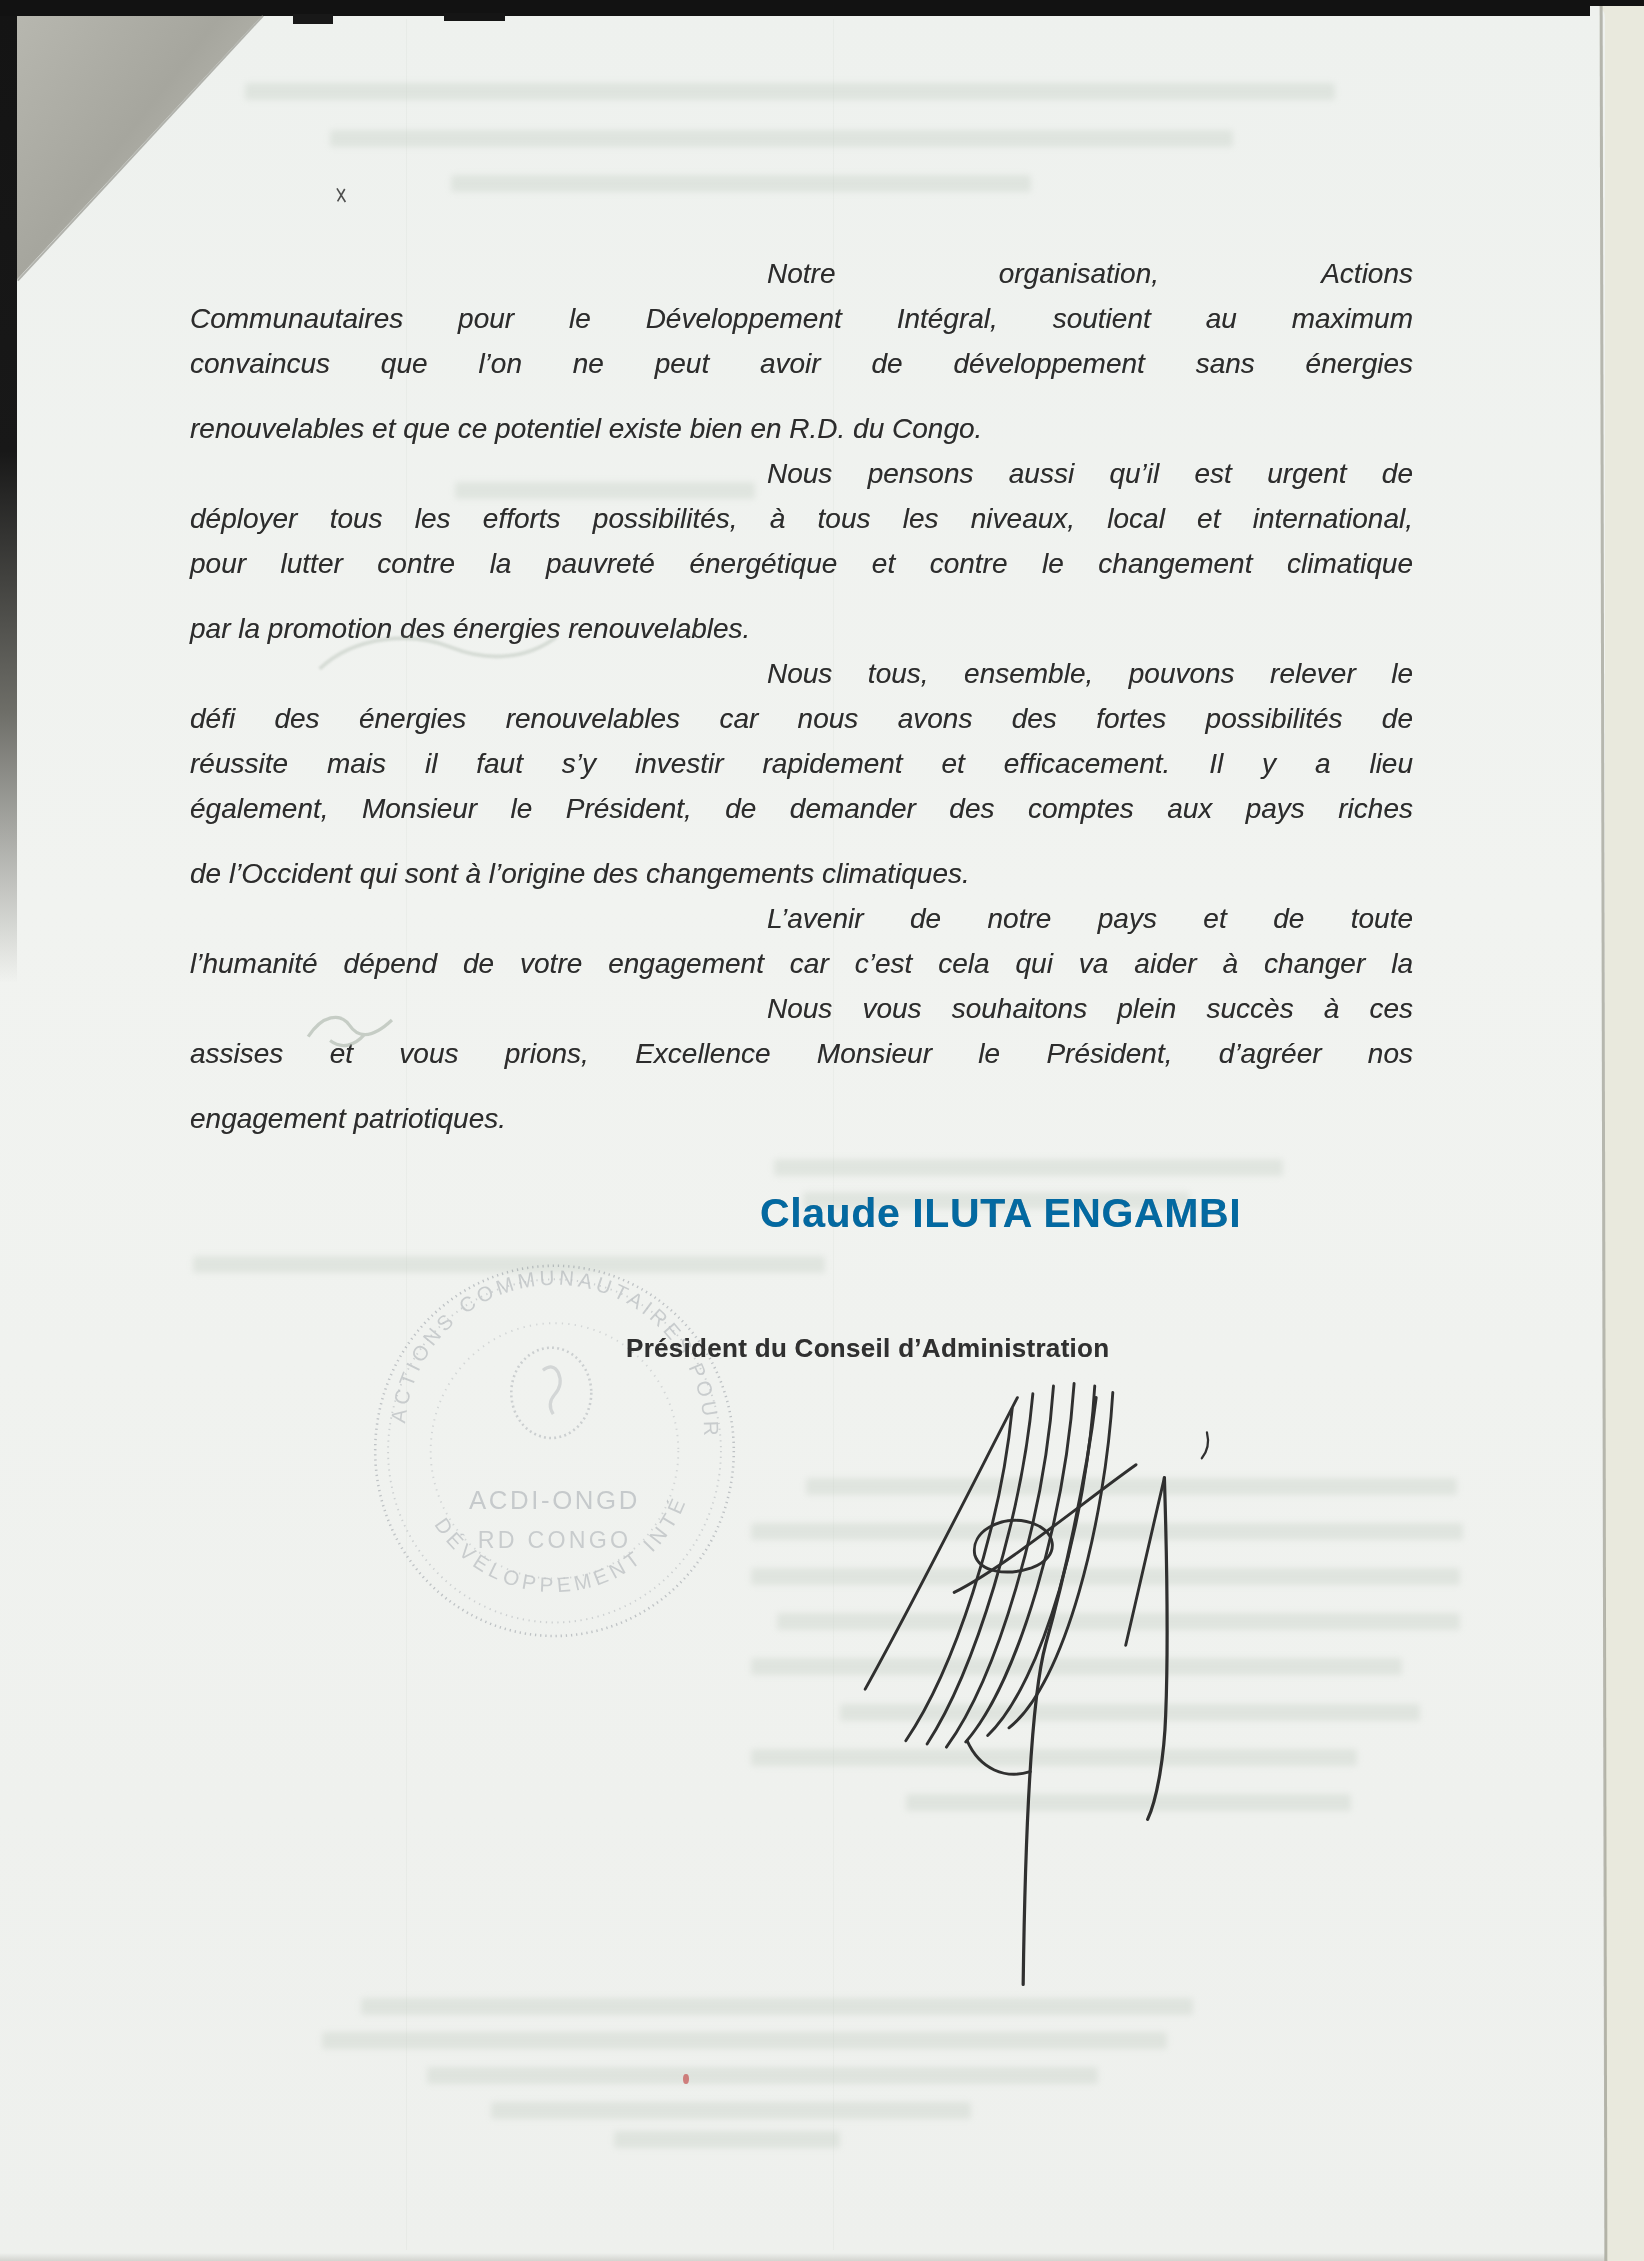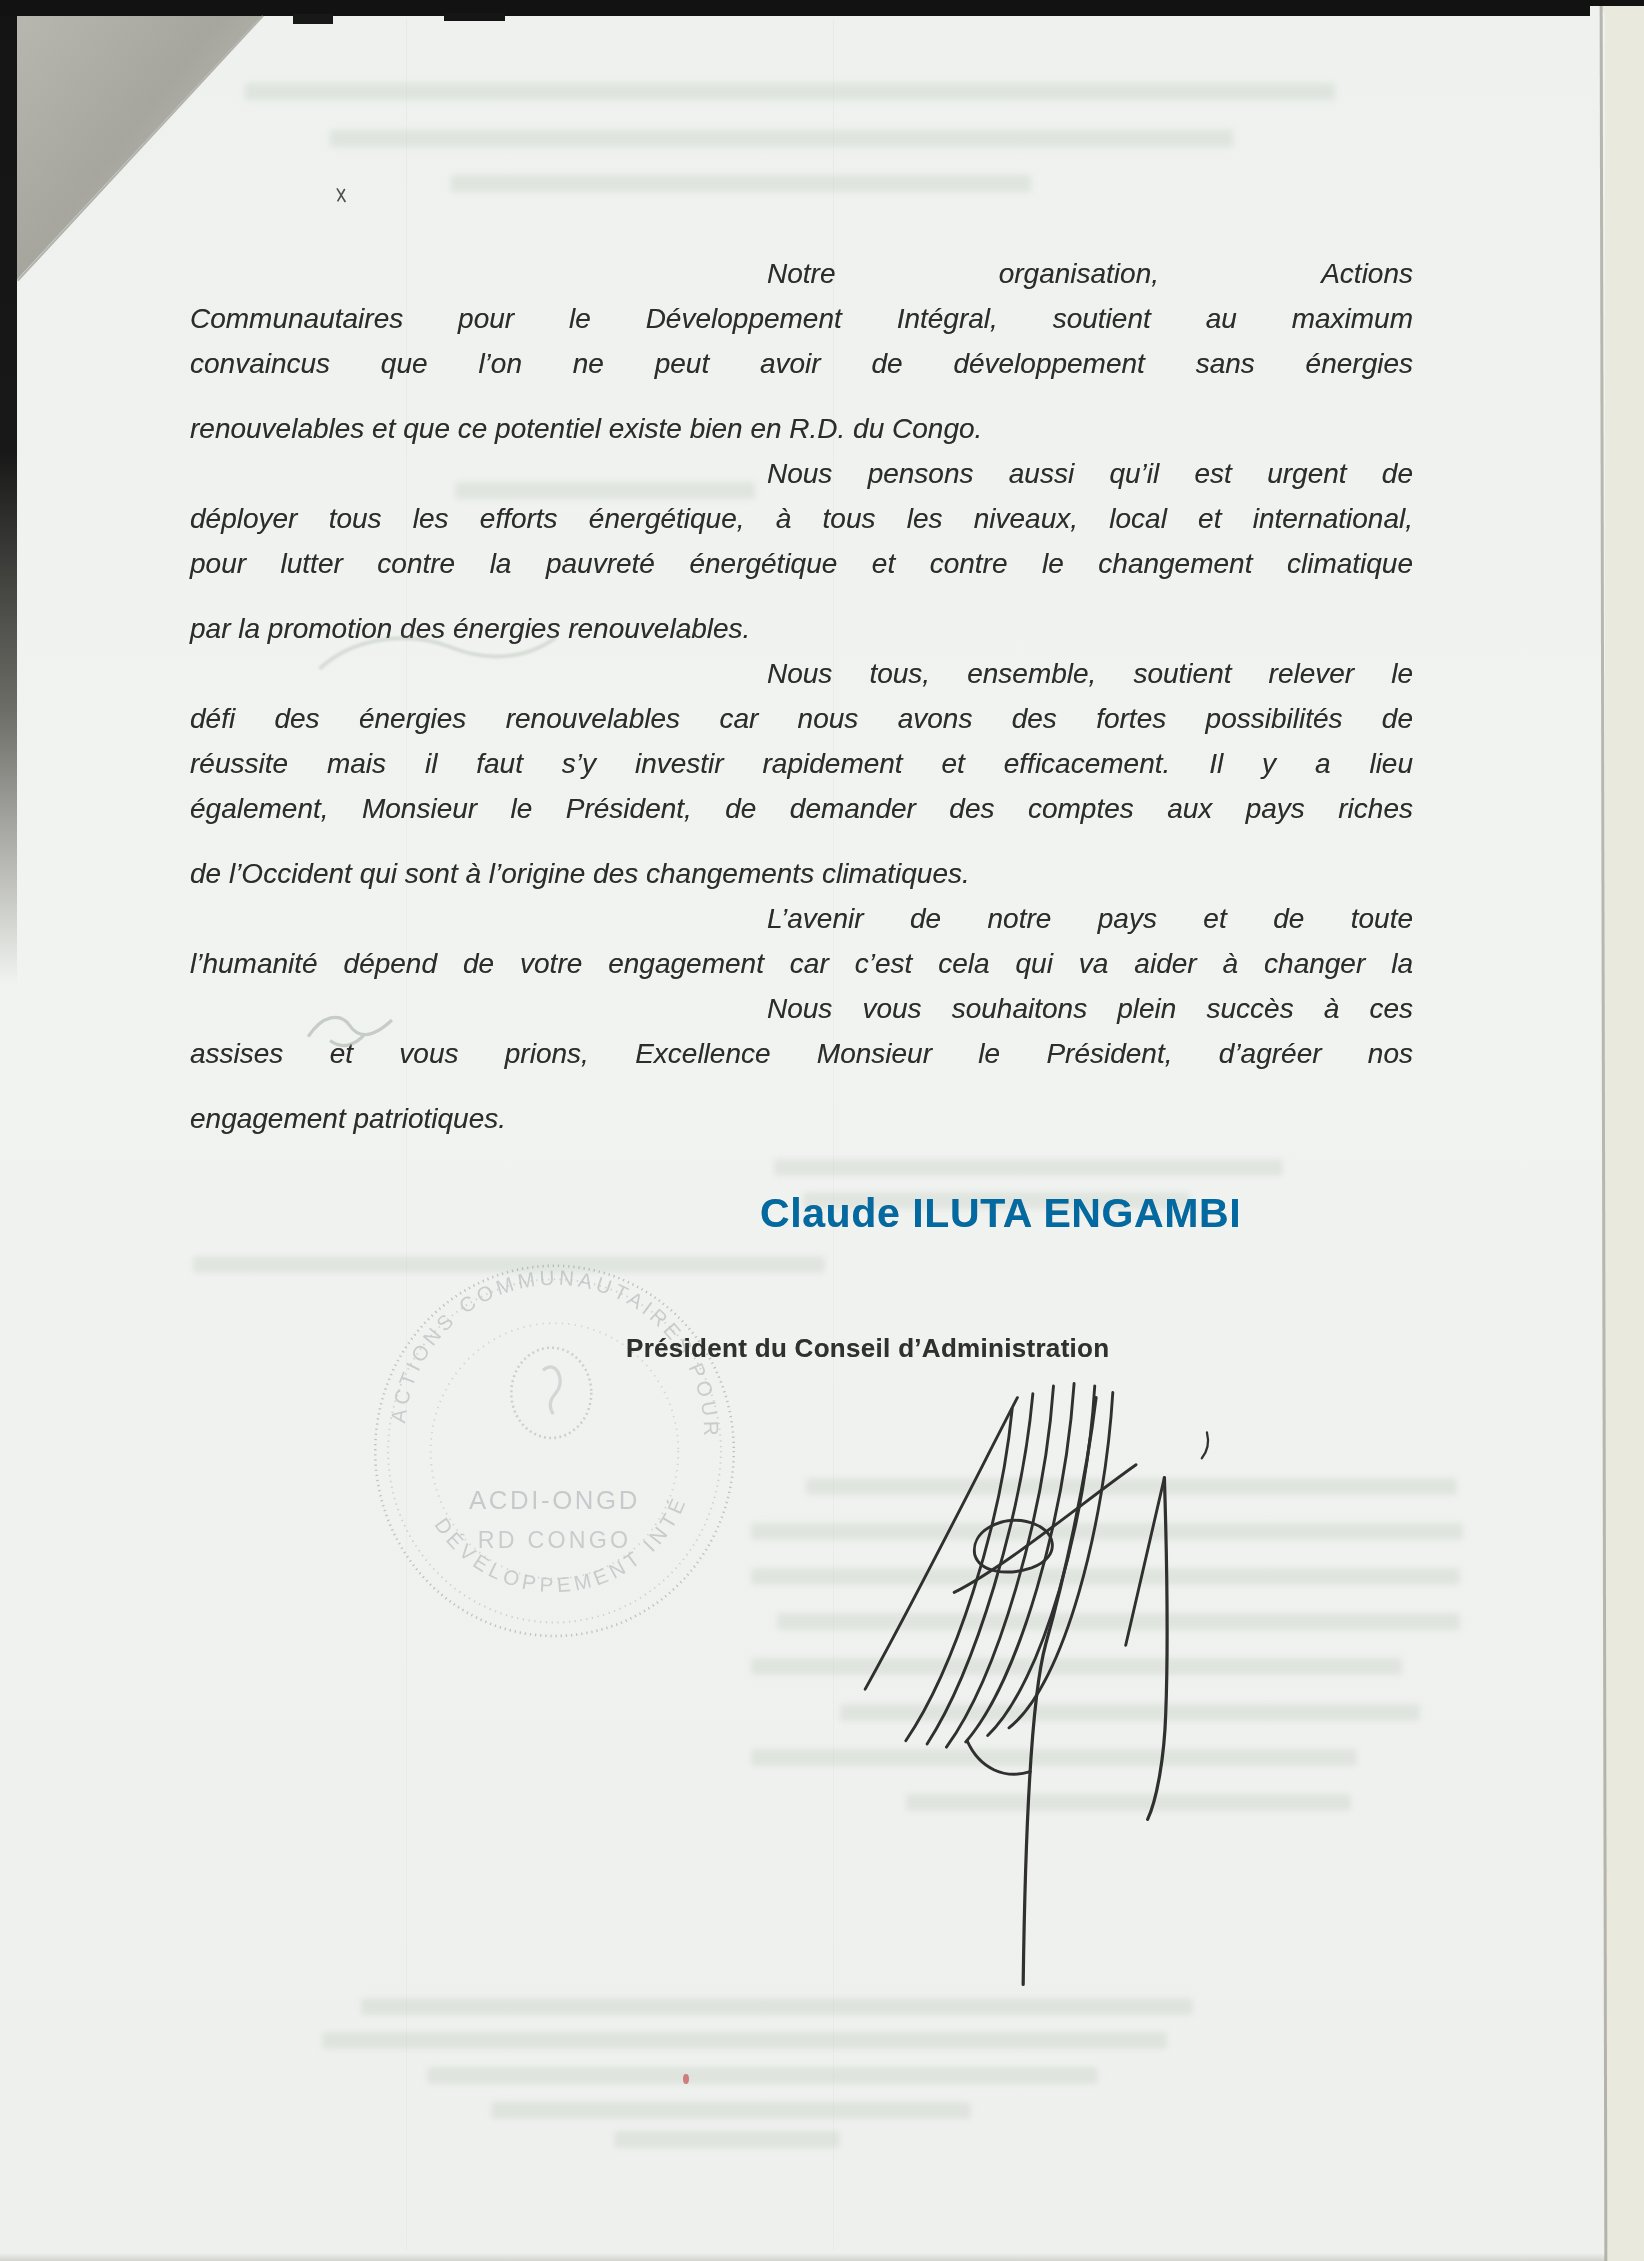--- a/index.html
+++ b/index.html
@@ -109,24 +109,24 @@
     <text x="300" y="395" text-anchor="middle" font-family="Liberation Sans, sans-serif" font-size="40" letter-spacing="4" fill="#7b828c" opacity=".85">ACDI-ONGD</text>
     <text x="300" y="455" text-anchor="middle" font-family="Liberation Sans, sans-serif" font-size="36" letter-spacing="5" fill="#7b828c" opacity=".8">RD CONGO</text>
   </svg>
 
   <div class="letter">
       <div class="line indent">Notre organisation, Actions</div>
       <div class="line">Communautaires pour le Développement Intégral, soutient au maximum</div>
       <div class="line">convaincus que l’on ne peut avoir de développement sans énergies</div>
       <div class="line last">renouvelables et que ce potentiel existe bien en R.D. du Congo.</div>
       <div class="line indent">Nous pensons aussi qu’il est urgent de</div>
-      <div class="line">déployer tous les efforts énergétique, à tous les niveaux, local et international,</div>
+      <div class="line">déployer tous les efforts possibilités, à tous les niveaux, local et international,</div>
       <div class="line">pour lutter contre la pauvreté énergétique et contre le changement climatique</div>
       <div class="line last">par la promotion des énergies renouvelables.</div>
-      <div class="line indent">Nous tous, ensemble, soutient relever le</div>
+      <div class="line indent">Nous tous, ensemble, pouvons relever le</div>
       <div class="line">défi des énergies renouvelables car nous avons des fortes possibilités de</div>
       <div class="line">réussite mais il faut s’y investir rapidement et efficacement. Il y a lieu</div>
       <div class="line">également, Monsieur le Président, de demander des comptes aux pays riches</div>
       <div class="line last">de l’Occident qui sont à l’origine des changements climatiques.</div>
       <div class="line indent">L’avenir de notre pays et de toute</div>
       <div class="line">l’humanité dépend de votre engagement car c’est cela qui va aider à changer la</div>
       <div class="line indent">Nous vous souhaitons plein succès à ces</div>
       <div class="line">assises et vous prions, Excellence Monsieur le Président, d’agréer nos</div>
       <div class="line last">engagement patriotiques.</div>
     </div>

